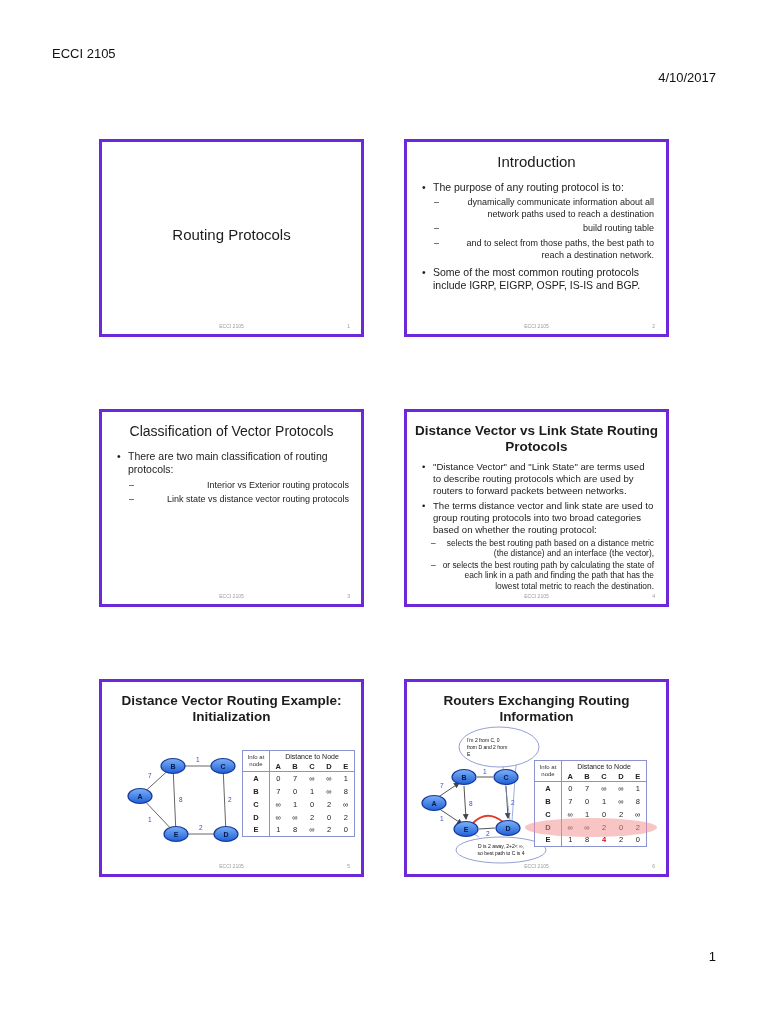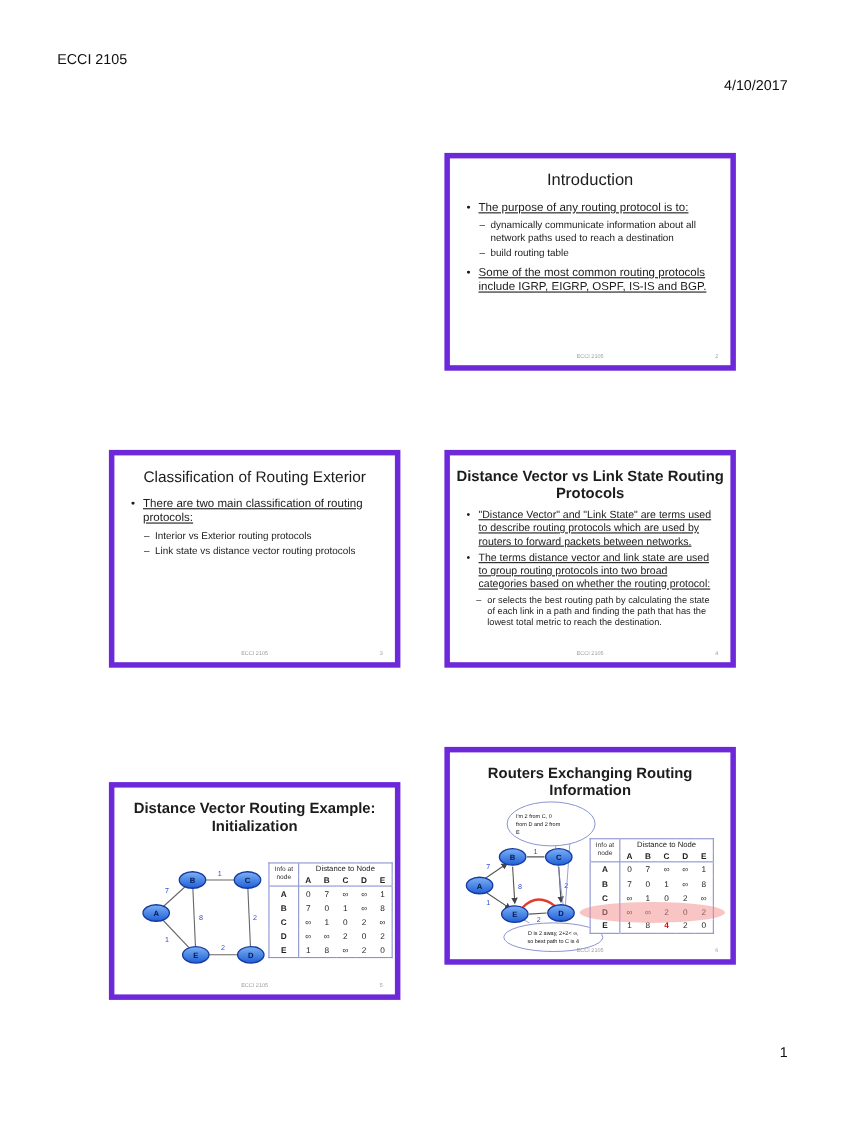--- a/index.html
+++ b/index.html
@@ -7,39 +7,39 @@
   .page {
     position:relative; width:768px; height:1024px; background:#fff;
     font-family:"Liberation Sans", sans-serif; color:#1a1a1a; overflow:hidden;
   }
   .hdr-left  { position:absolute; left:52px;  top:46px; font-size:13px; color:#111; }
   .hdr-right { position:absolute; right:52px; top:46px; font-size:13px; color:#111;margin-top:24px; }
   .page-num  { position:absolute; right:52px; top:949px; font-size:13px; color:#111; }
 
   .slide {
     position:absolute; width:265px; height:198px; background:#fff;
-    border:5px solid #6d28d9;
+    border:3px solid #6d28d9;
   }
   #s1 { left:99px;  top:139px; }
   #s2 { left:404px; top:139px; }
   #s3 { left:99px;  top:409px; }
   #s4 { left:404px; top:409px; }
-  #s5 { left:99px;  top:679px;margin-top:32px; }
+  #s5 { left:99px;  top:679px; }
   #s6 { left:404px; top:679px; }
 
   .s-title { text-align:center; color:#1c1c1c; font-weight:400; line-height:1.2; margin-top:11px; }
   .t15 { font-size:15px; }
   .t14 { font-size:14px; }
   .t135 { font-size:13.5px;font-weight:bold; }
   #s1 .s-title { position:absolute; top:84px; left:0; right:0; margin:0; font-size:15px; }
 
   .body { padding:5px 12px 0 14px; }
-  .b1 { position:relative; padding-left:12px; font-size:10.5px; line-height:1.28; margin-top:5px; color:#1c1c1c;text-decoration:underline; }
+  .b1 { position:relative; padding-left:12px; font-size:10.5px; line-height:1.28; margin-top:5px; color:#1c1c1c; }
   .b1::before { content:"\2022"; position:absolute; left:1px; }
-  .b2 { position:relative; margin-left:13px; padding-left:10px; font-size:9px; line-height:1.28; margin-top:3px; color:#1c1c1c; }
+  .b2 { position:relative; margin-left:13px; padding-left:10px; font-size:9px; line-height:1.28; margin-top:3px; color:#1c1c1c;text-align:right; }
   .b2::before { content:"\2013"; position:absolute; left:0; }
   #s4 .body { padding-top:2px; }
   #s4 .b1 { font-size:9.6px; line-height:1.22; margin-top:4px; }
   #s4 .b2 { font-size:8.4px; line-height:1.22; margin-top:2px; margin-left:10px; }
 
   .s-footer { position:absolute; bottom:5px; left:0; right:0; text-align:center; font-size:5px; color:#9a9a9a; }
   .s-num    { position:absolute; bottom:5px; right:11px; font-size:5px; color:#9a9a9a; }
 
   
   .dv-table { position:absolute; border-collapse:collapse; border:1px solid #8a93cf; background:#fff; }
@@ -63,52 +63,59 @@
   .diagram6 { position:absolute; left:6px;  top:42px; }
 </style>
 </head>
 <body>
 
 <div class="page">
 
   <div class="hdr-left">ECCI 2105</div>
   <div class="hdr-right">4/10/2017</div>
 
+  <div class="slide" id="s1">
+    <div class="s-title">Routing Protocols</div>
+    <div class="s-footer">ECCI 2105</div>
+    <div class="s-num">1</div>
+  </div>
 
   <div class="slide" id="s2">
     <div class="s-title t15">Introduction</div>
     <div class="body">
       <div class="b1">The purpose of any routing protocol is to:</div>
       <div class="b2">dynamically communicate information about all network paths used to reach a destination</div>
       <div class="b2">build routing table</div>
+      <div class="b2">and to select from those paths, the best path to reach a destination network.</div>
       <div class="b1">Some of the most common routing protocols include IGRP, EIGRP, OSPF, IS-IS and BGP.</div>
     </div>
     <div class="s-footer">ECCI 2105</div>
     <div class="s-num">2</div>
   </div>
 
   <div class="slide" id="s3">
-    <div class="s-title t14">Classification of Routing Exterior</div>
+    <div class="s-title t14">Classification of Vector Protocols</div>
     <div class="body">
       <div class="b1">There are two main classification of routing protocols:</div>
       <div class="b2">Interior vs Exterior routing protocols</div>
       <div class="b2">Link state vs distance vector routing protocols</div>
     </div>
     <div class="s-footer">ECCI 2105</div>
     <div class="s-num">3</div>
   </div>
 
   <div class="slide" id="s4">
     <div class="s-title t135">
       <div>Distance Vector vs Link State Routing</div>
       <div>Protocols</div>
     </div>
     <div class="body">
       <div class="b1">"Distance Vector" and "Link State" are terms used to describe routing protocols which are used by routers to forward packets between networks.</div>
       <div class="b1">The terms distance vector and link state are used to group routing protocols into two broad categories based on whether the routing protocol:</div>
+      <div class="b2">selects the best routing path based on a distance metric (the distance) and an interface (the vector),</div>
       <div class="b2">or selects the best routing path by calculating the state of each link in a path and finding the path that has the lowest total metric to reach the destination.</div>
     </div>
     <div class="s-footer">ECCI 2105</div>
     <div class="s-num">4</div>
   </div>
 
   <div class="slide" id="s5">
     <div class="s-title t135">
       <div>Distance Vector Routing Example:</div>
       <div>Initialization</div>

